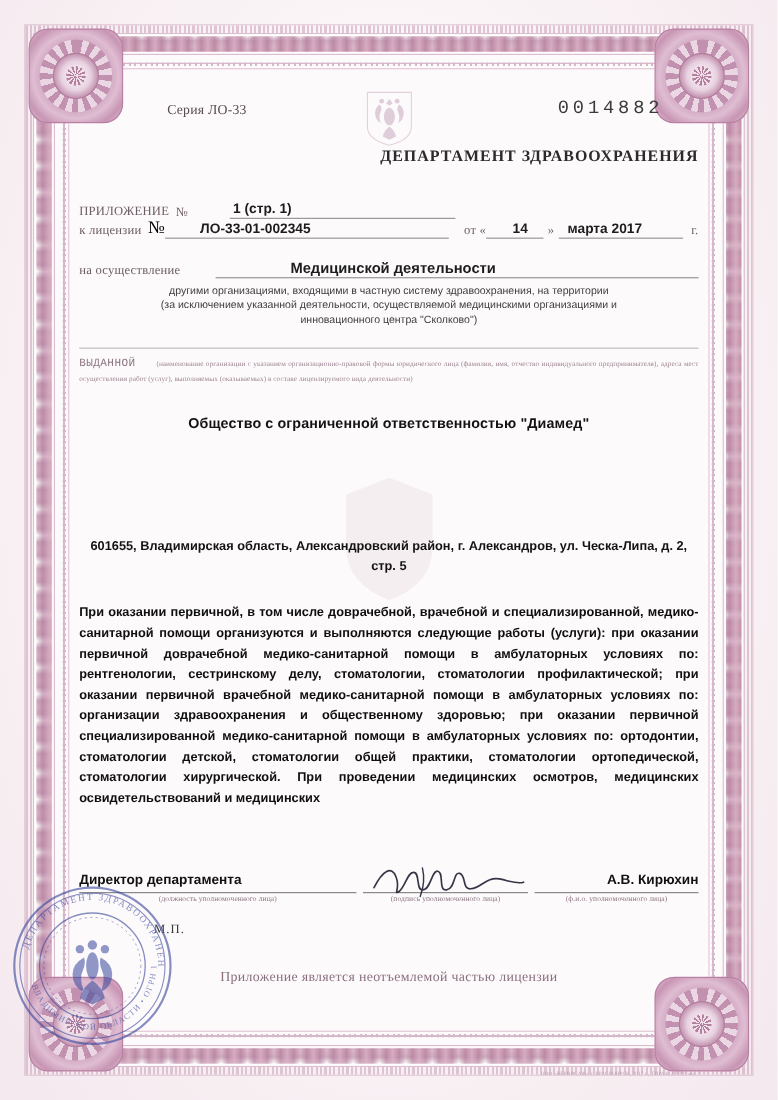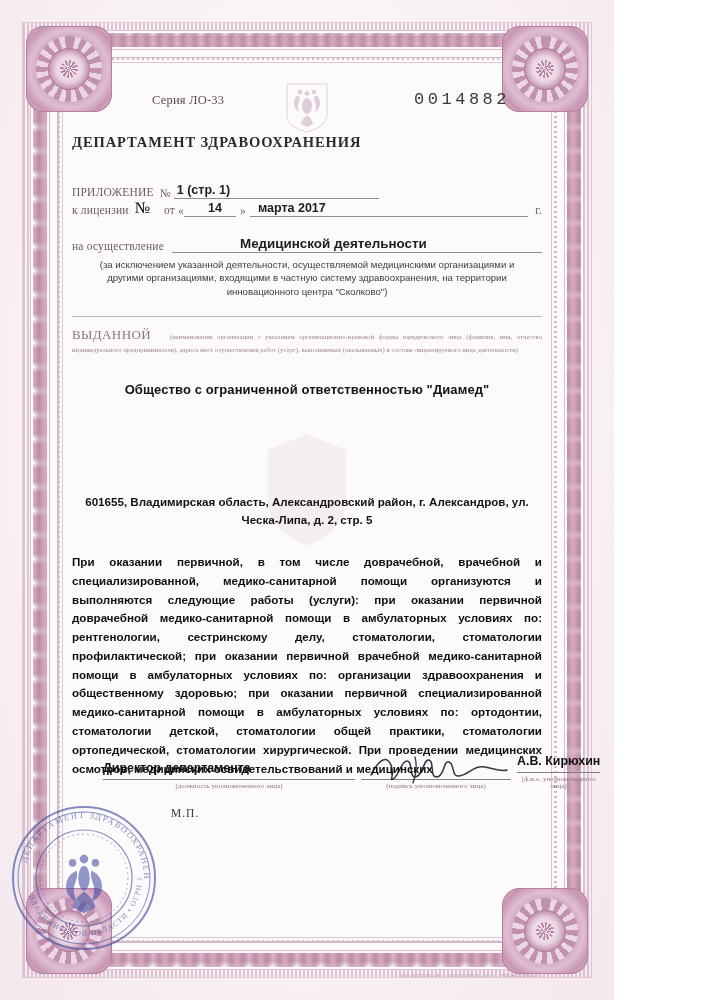--- a/index.html
+++ b/index.html
@@ -3,21 +3,21 @@
 <meta charset="utf-8">
 <style>
   html,body{margin:0;padding:0;}
   body{
     width:707px;height:1000px;
     background:#ffffff;
     font-family:"Liberation Serif", serif;
     overflow:hidden;
   }
   .page{
-    position:relative;width:614px;height:1000px;
+    position:relative;width:707px;height:1000px;
     background:
       radial-gradient(ellipse at 50% 42%, #fdfbfc 0%, #fbf6f8 45%, #f7eef2 75%, #f3e8ee 100%);
     overflow:hidden;
   }
 
   
   .border-frame{position:absolute;inset:0;pointer-events:none;}
 
   .band{position:absolute;}
   
@@ -126,21 +126,21 @@
     font-family:"Liberation Mono", monospace;
     font-size:17px;letter-spacing:3.5px;color:#3a3a3a;
   }
 
   .coat{
     position:absolute;top:12px;left:50%;transform:translateX(-50%);
     width:46px;height:52px;opacity:.30;
   }
 
   .dept-title{
-    margin-top:62px;text-align:left;
+    margin-top:62px;text-align:right;
     font-size:14.5px;font-weight:bold;color:#2b2b2b;
     letter-spacing:.9px;line-height:1.42;
     font-family:"Liberation Serif", serif;
   }
 
   .line-field{
     flex:1;border-bottom:1px solid #8e8e8e;min-height:15px;
     position:relative;
   }
   .field-val{
@@ -156,38 +156,38 @@
 
   .r-app{margin-top:30px;}
   .r-app .lbl{margin-right:6px;}
   .r-app .no{font-family:"Liberation Serif",serif;font-size:11.5px;color:#6d5c65;margin-right:3px;}
 
   .r-lic{}
   .r-lic .seg-lic{flex:0 0 258px;}
   .r-lic .seg-day{flex:0 0 52px;}
   .r-lic .seg-mon{flex:1;}
 
-  .r-act{margin-top:20px;}
+  .r-act{margin-top:20px;gap:24px;}
 
   .subnote{
     margin-top:5px;text-align:center;
     font-family:"Liberation Sans", sans-serif;
     font-size:9.6px;color:#3d3d3d;line-height:1.45;
     padding:0 4px;
   }
 
   .hr-soft{margin-top:17px;border-top:1px solid #b9b9b9;}
 
   .fineprint{
     margin-top:7px;
     font-family:"Liberation Serif", serif;
     font-size:6.6px;color:#9d8693;line-height:1.62;
     text-align:justify;letter-spacing:.05px;
   }
-  .fineprint .cap{font-size:13px;color:#8b7482;letter-spacing:.4px;margin-right:19px;}
+  .fineprint .cap{font-size:10px;color:#8b7482;letter-spacing:.4px;margin-right:19px;font-family:Liberation Mono, monospace;}
 
   .org-name{
     margin-top:26px;text-align:center;
     font-family:"Liberation Sans", sans-serif;
     font-weight:bold;font-size:13px;color:#131313;letter-spacing:.1px;
   }
 
   .address{
     margin-top:96px;text-align:center;
     font-family:"Liberation Sans", sans-serif;
@@ -196,21 +196,21 @@
   }
 
   .body-text{
     margin-top:24px;text-align:justify;text-justify:inter-word;
     font-family:"Liberation Sans", sans-serif;
     font-weight:bold;font-size:11.6px;color:#0f0f0f;line-height:1.62;
     hyphens:none;
   }
 
   
-  .sig{position:absolute;left:0;right:0;bottom:113px;margin-left:31px;}
+  .sig{position:absolute;left:0;right:0;bottom:81px;}
   .sig-row{display:flex;align-items:flex-end;gap:0;}
   .sig-col{position:relative;}
   .sig-col.title{flex:0 0 252px;}
   .sig-col.sign{flex:0 0 150px;margin-left:6px;}
   .sig-col.name{flex:1;margin-left:6px;}
   .sig-top{
     font-family:"Liberation Sans", sans-serif;
     font-weight:bold;font-size:12.4px;color:#111;
     padding-bottom:3px;white-space:nowrap;
   }
@@ -318,50 +318,53 @@
       </g>
     </svg>
 
     <div class="dept-title">
       <div>ДЕПАРТАМЕНТ ЗДРАВООХРАНЕНИЯ</div>
     </div>
 
     <div class="row r-app">
       <span class="lbl">ПРИЛОЖЕНИЕ</span>
       <span class="no">№</span>
-      <span class="line-field" style="flex:0 0 205px;">
+      <span class="line-field" style="flex:0 0 205px;margin-left:35px;">
         <span class="field-val" style="left:3px;">1 (стр. 1)</span>
       </span>
       <span style="flex:1;"></span>
     </div>
 
     <div class="row r-lic">
       <span class="lbl">к лицензии</span>
       <span class="no" style="margin-left:6px;">№</span>
+      <span class="line-field seg-lic">
+        <span class="field-val" style="left:32px;">ЛО-33-01-002345</span>
+      </span>
       <span class="lbl" style="margin-left:14px;">от «</span>
       <span class="line-field seg-day">
         <span class="field-val" style="left:24px;">14</span>
       </span>
       <span class="lbl" style="margin-left:4px;">»</span>
       <span class="line-field seg-mon" style="margin-left:4px;">
         <span class="field-val" style="left:8px;">марта 2017</span>
       </span>
       <span class="lbl" style="margin-left:7px;">г.</span>
     </div>
 
     <div class="row r-act">
       <span class="lbl">на осуществление</span>
       <span class="line-field" style="margin-left:8px;">
         <span class="field-val" style="left:68px;font-size:13.4px;">Медицинской деятельности</span>
       </span>
     </div>
 
     <div class="subnote">
+      <div>другими организациями, входящими в частную систему здравоохранения, на территории</div>
       <div>(за исключением указанной деятельности, осуществляемой медицинскими организациями и</div>
-      <div>другими организациями, входящими в частную систему здравоохранения, на территории</div>
       <div>инновационного центра "Сколково")</div>
     </div>
 
     <div class="hr-soft"></div>
 
     <div class="fineprint">
       <span class="cap">ВЫДАННОЙ</span><span>(наименование организации с указанием организационно-правовой формы юридического лица (фамилия, имя, отчество индивидуального предпринимателя), адреса мест осуществления работ (услуг), выполняемых (оказываемых) в составе лицензируемого вида деятельности)</span>
     </div>
 
     <div class="org-name">Общество с ограниченной ответственностью "Диамед"</div>
@@ -396,20 +399,21 @@
           <div class="sig-top right">А.В. Кирюхин</div>
           <div class="sig-rule"></div>
           <div class="sig-cap">(ф.и.о. уполномоченного лица)</div>
         </div>
 
       </div>
 
       <div class="mp">М.П.</div>
     </div>
 
+    <div class="footer-note">Приложение является неотъемлемой частью лицензии</div>
 
   </div>
 
   <svg class="stamp" viewBox="0 0 152 152">
     <defs>
       <path id="arcTop" d="M76,76 m-60,0 a60,60 0 1,1 120,0" fill="none"></path>
       <path id="arcBot" d="M76,76 m-58,0 a58,58 0 1,0 116,0" fill="none"></path>
     </defs>
     <circle cx="76" cy="76" r="71" fill="none" stroke="#3b4a9e" stroke-width="2"></circle>
     <circle cx="76" cy="76" r="66" fill="none" stroke="#3b4a9e" stroke-width="1"></circle>

